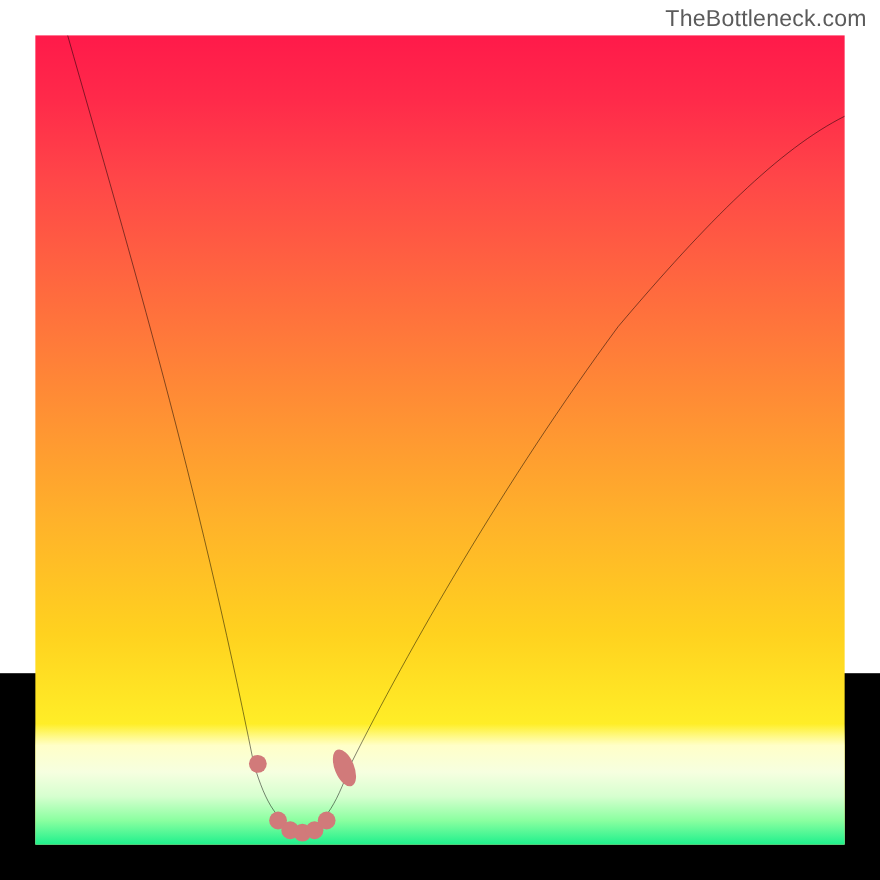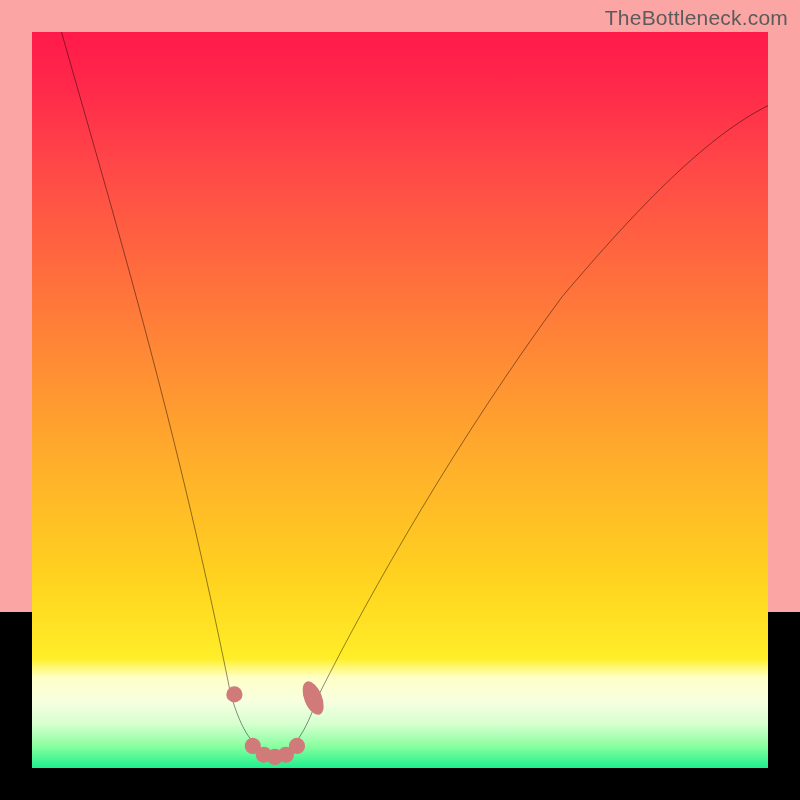--- a/index.html
+++ b/index.html
@@ -10,21 +10,21 @@
     overflow: hidden;
     background: #000;
     font-family: Arial, Helvetica, sans-serif;
   }
   .frame {
     position: absolute;
     top: 0;
     left: 0;
     width: 800px;
     height: 612px;
-    background: #fca5a5;
+    background: #ffffff;
   }
   .plot-area {
     position: absolute;
     top: 32px;
     left: 32px;
     width: 736px;
     height: 736px;
     overflow: hidden;
   }
   

